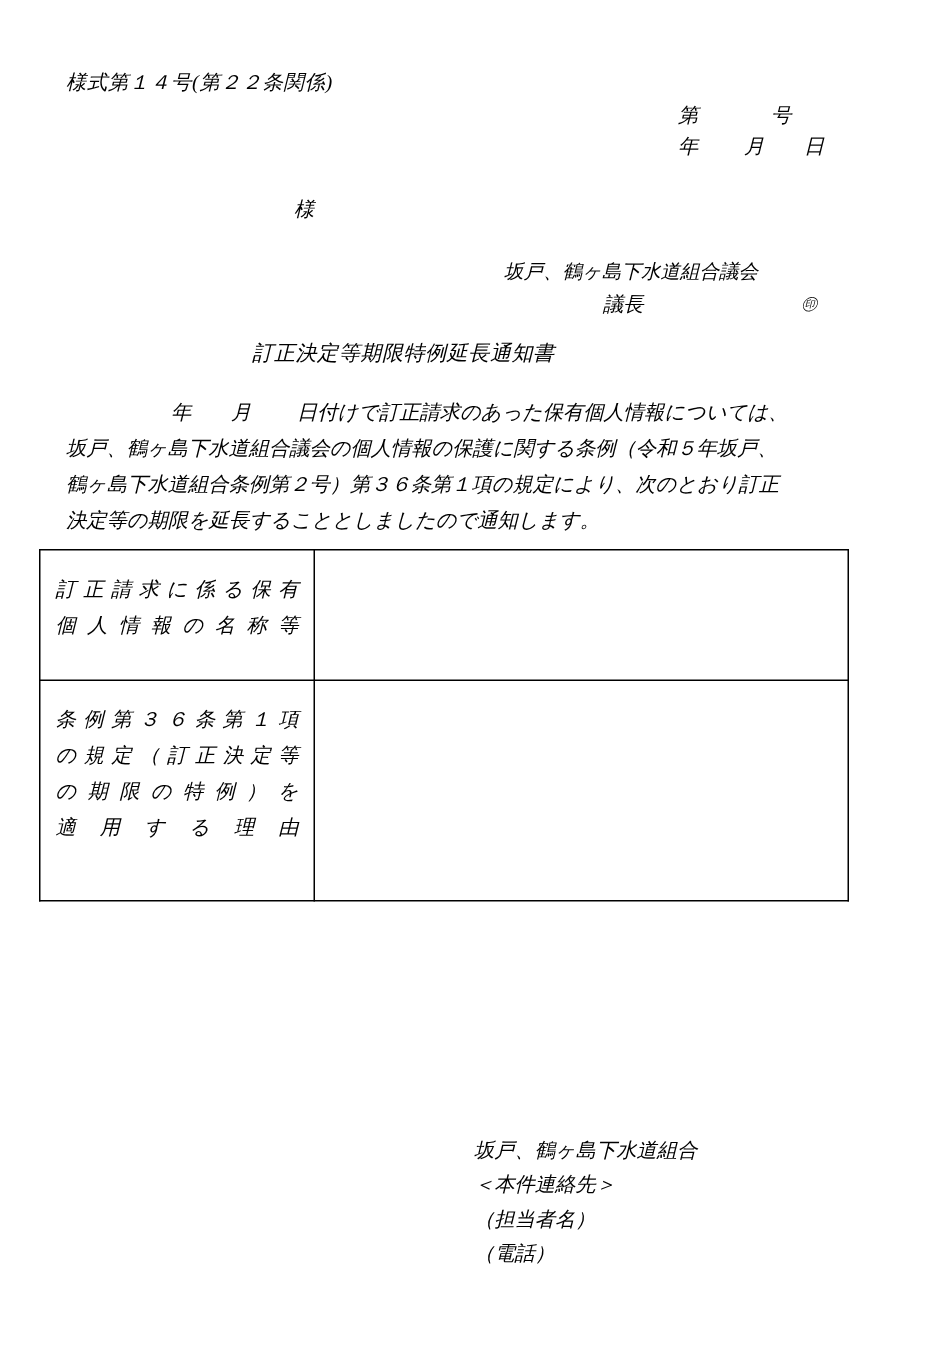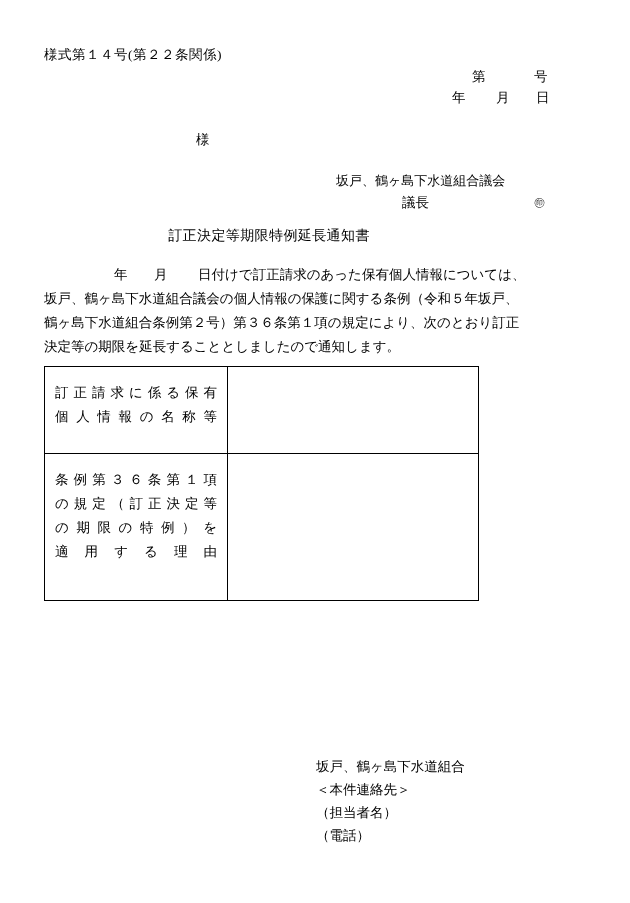--- a/index.html
+++ b/index.html
@@ -13,38 +13,38 @@
     font-family: "Liberation Serif", "DejaVu Serif", serif;
     color: #000000;
     position: relative;
     overflow: hidden;
   }
   .page {
     position: relative;
     width: 630px;
     height: 903px;
     box-sizing: border-box;
+    font-style: italic;
   }
 
   
   .form-number {
     position: absolute;
     left: 44px;
     top: 46px;
     font-size: 13.5px;
     letter-spacing: 0.5px;
     white-space: nowrap;
   }
   .doc-number-row {
     position: absolute;
     left: 452px;
     top: 68px;
     font-size: 13.5px;
     white-space: nowrap;
-    margin-left: 20px;
   }
   .doc-number-row .lbl-no {
     display: inline-block;
     width: 62px;
   }
   .date-row {
     position: absolute;
     left: 452px;
     top: 89px;
     font-size: 13.5px;
@@ -104,23 +104,23 @@
   .body-text .indent {
     display: inline-block;
     width: 70px;
   }
   .body-text .sp-y { display: inline-block; width: 40px; }
   .body-text .sp-m { display: inline-block; width: 44px; }
 
   
   .tbl {
     position: absolute;
-    left: 44px;
+    left: 26px;
     top: 366px;
-    width: 435px;
+    width: 540px;
     border-collapse: collapse;
     table-layout: fixed;
   }
   .tbl td {
     border: 1px solid #000000;
     vertical-align: top;
     font-size: 13.5px;
     padding: 0;
   }
   .tbl td.label {

